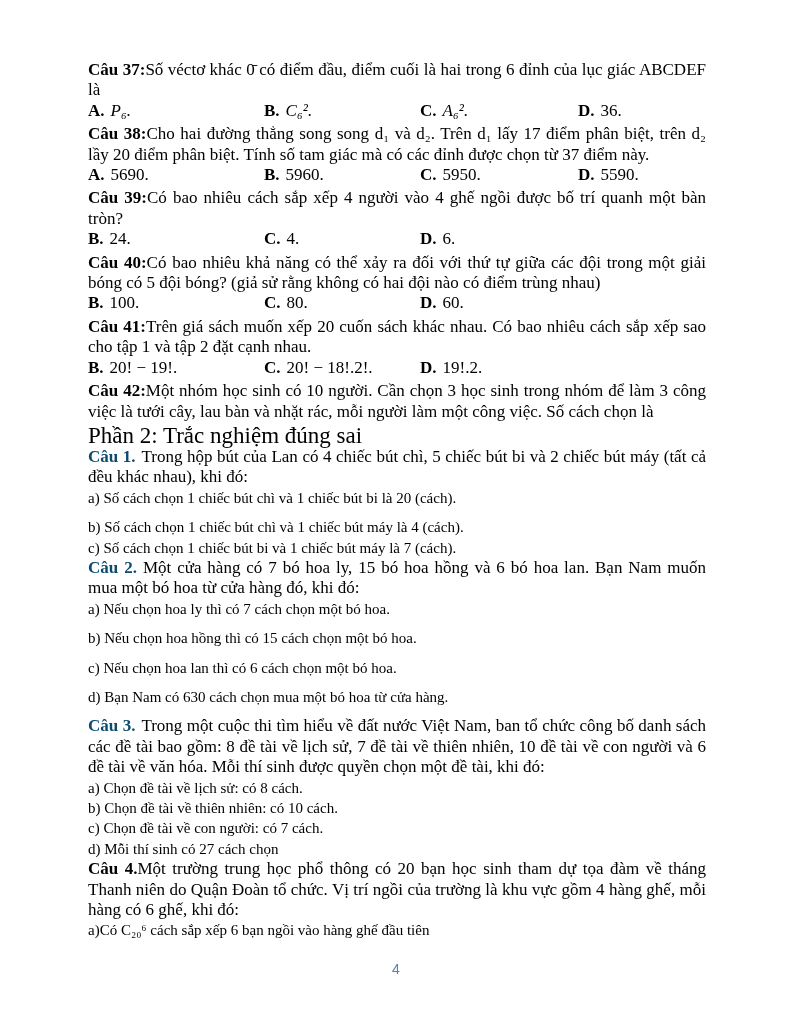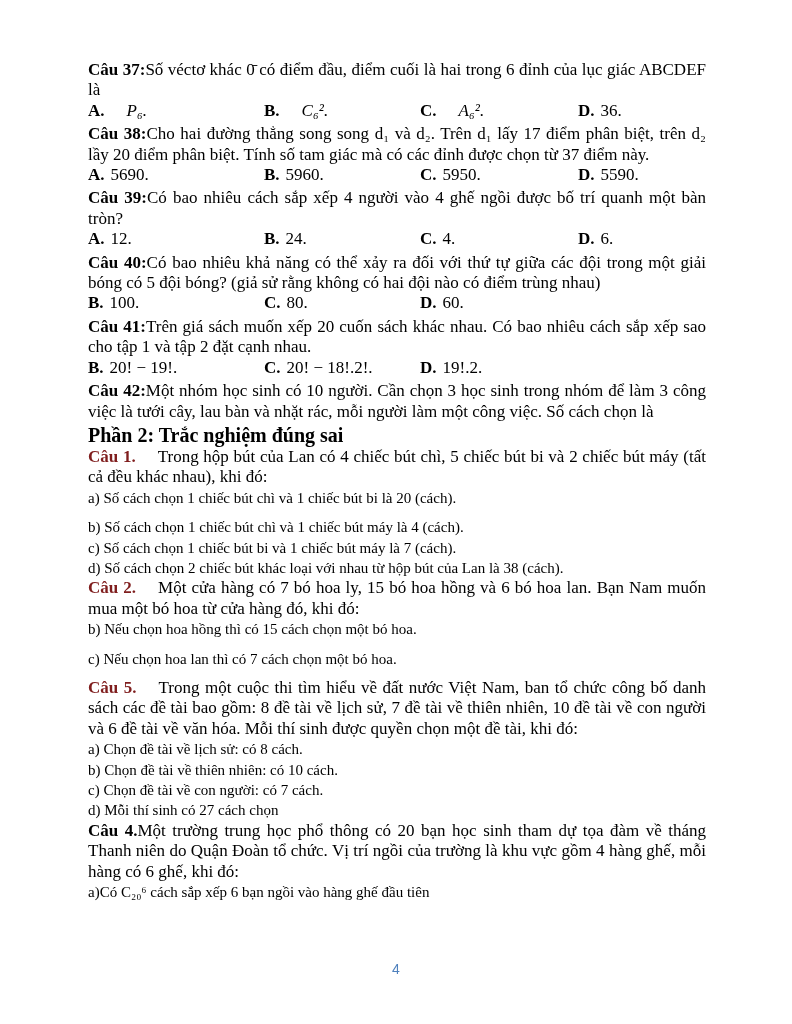--- a/index.html
+++ b/index.html
@@ -19,34 +19,34 @@
     position:absolute;
     left:88px; top:60px;
     width:618px;
   }
   .q {
     font-size:17px;
     line-height:20.4px;
     text-align:justify;
   }
   .qlabel { font-weight:bold; }
-  .qlabel.blue { color:#7f1d1d; margin-right:22px; }
+  .qlabel.blue { color:#0c4a6e; margin-right:6px; }
   .qblock { margin-bottom:3px; }
   .opts {
     display:grid;
     grid-template-columns:176px 156px 158px auto;
     font-size:17px;
     line-height:20.4px;
   }
   .opt { white-space:nowrap; }
   .opt b { font-weight:bold; margin-right:6px; }
-  .mi { font-style:italic;margin-left:16px; }
+  .mi { font-style:italic; }
   .part2-heading {
-    font-size:20px;
-    font-weight:bold;
+    font-size:23px;
+    font-weight:normal;
     line-height:21px;
     margin:2px 0 1px 0;
   }
   .item {
     font-size:15px;
     line-height:20.4px;
     text-align:justify;
   }
   .sp { margin-bottom:9px; }
   .pagenum {
@@ -81,21 +81,20 @@
         <span class="opt"><b>A.</b><span>5690.</span></span>
         <span class="opt"><b>B.</b><span>5960.</span></span>
         <span class="opt"><b>C.</b><span>5950.</span></span>
         <span class="opt"><b>D.</b><span>5590.</span></span>
       </div>
     </section>
 
     <section class="qblock">
       <p class="q"><b class="qlabel">Câu 39:</b><span>Có bao nhiêu cách sắp xếp 4 người vào 4 ghế ngồi được bố trí quanh một bàn tròn?</span></p>
       <div class="opts">
-        <span class="opt"><b>A.</b><span>12.</span></span>
         <span class="opt"><b>B.</b><span>24.</span></span>
         <span class="opt"><b>C.</b><span>4.</span></span>
         <span class="opt"><b>D.</b><span>6.</span></span>
       </div>
     </section>
 
     <section class="qblock">
       <p class="q"><b class="qlabel">Câu 40:</b><span>Có bao nhiêu khả năng có thể xảy ra đối với thứ tự giữa các đội trong một giải bóng có 5 đội bóng? (giả sử rằng không có hai đội nào có điểm trùng nhau)</span></p>
       <div class="opts">
         <span class="opt"><b>B.</b><span>100.</span></span>
@@ -117,31 +116,32 @@
       <p class="q"><b class="qlabel">Câu 42:</b><span>Một nhóm học sinh có 10 người. Cần chọn 3 học sinh trong nhóm để làm 3 công việc là tưới cây, lau bàn và nhặt rác, mỗi người làm một công việc. Số cách chọn là</span></p>
     </section>
 
     <h2 class="part2-heading">Phần 2: Trắc nghiệm đúng sai</h2>
 
     <section>
       <p class="q"><b class="qlabel blue">Câu 1.</b><span>Trong hộp bút của Lan có 4 chiếc bút chì, 5 chiếc bút bi và 2 chiếc bút máy (tất cả đều khác nhau), khi đó:</span></p>
       <p class="item sp">a) Số cách chọn 1 chiếc bút chì và 1 chiếc bút bi là 20 (cách).</p>
       <p class="item">b) Số cách chọn 1 chiếc bút chì và 1 chiếc bút máy là 4 (cách).</p>
       <p class="item">c) Số cách chọn 1 chiếc bút bi và 1 chiếc bút máy là 7 (cách).</p>
-      <p class="item">d) Số cách chọn 2 chiếc bút khác loại với nhau từ hộp bút của Lan là 38 (cách).</p>
     </section>
 
     <section>
       <p class="q"><b class="qlabel blue">Câu 2.</b><span>Một cửa hàng có 7 bó hoa ly, 15 bó hoa hồng và 6 bó hoa lan. Bạn Nam muốn mua một bó hoa từ cửa hàng đó, khi đó:</span></p>
+      <p class="item sp">a) Nếu chọn hoa ly thì có 7 cách chọn một bó hoa.</p>
       <p class="item sp">b) Nếu chọn hoa hồng thì có 15 cách chọn một bó hoa.</p>
-      <p class="item sp">c) Nếu chọn hoa lan thì có 7 cách chọn một bó hoa.</p>
+      <p class="item sp">c) Nếu chọn hoa lan thì có 6 cách chọn một bó hoa.</p>
+      <p class="item sp">d) Bạn Nam có 630 cách chọn mua một bó hoa từ cửa hàng.</p>
     </section>
 
     <section>
-      <p class="q"><b class="qlabel blue">Câu 5.</b><span>Trong một cuộc thi tìm hiểu về đất nước Việt Nam, ban tổ chức công bố danh sách các đề tài bao gồm: 8 đề tài về lịch sử, 7 đề tài về thiên nhiên, 10 đề tài về con người và 6 đề tài về văn hóa. Mỗi thí sinh được quyền chọn một đề tài, khi đó:</span></p>
+      <p class="q"><b class="qlabel blue">Câu 3.</b><span>Trong một cuộc thi tìm hiểu về đất nước Việt Nam, ban tổ chức công bố danh sách các đề tài bao gồm: 8 đề tài về lịch sử, 7 đề tài về thiên nhiên, 10 đề tài về con người và 6 đề tài về văn hóa. Mỗi thí sinh được quyền chọn một đề tài, khi đó:</span></p>
       <p class="item">a) Chọn đề tài về lịch sử: có 8 cách.</p>
       <p class="item">b) Chọn đề tài về thiên nhiên: có 10 cách.</p>
       <p class="item">c) Chọn đề tài về con người: có 7 cách.</p>
       <p class="item">d) Mỗi thí sinh có 27 cách chọn</p>
     </section>
 
     <section>
       <p class="q"><b class="qlabel">Câu 4.</b><span>Một trường trung học phổ thông có 20 bạn học sinh tham dự tọa đàm về tháng Thanh niên do Quận Đoàn tổ chức. Vị trí ngồi của trường là khu vực gồm 4 hàng ghế, mỗi hàng có 6 ghế, khi đó:</span></p>
       <p class="item">a)Có C₂₀⁶ cách sắp xếp 6 bạn ngồi vào hàng ghế đầu tiên</p>
     </section>

